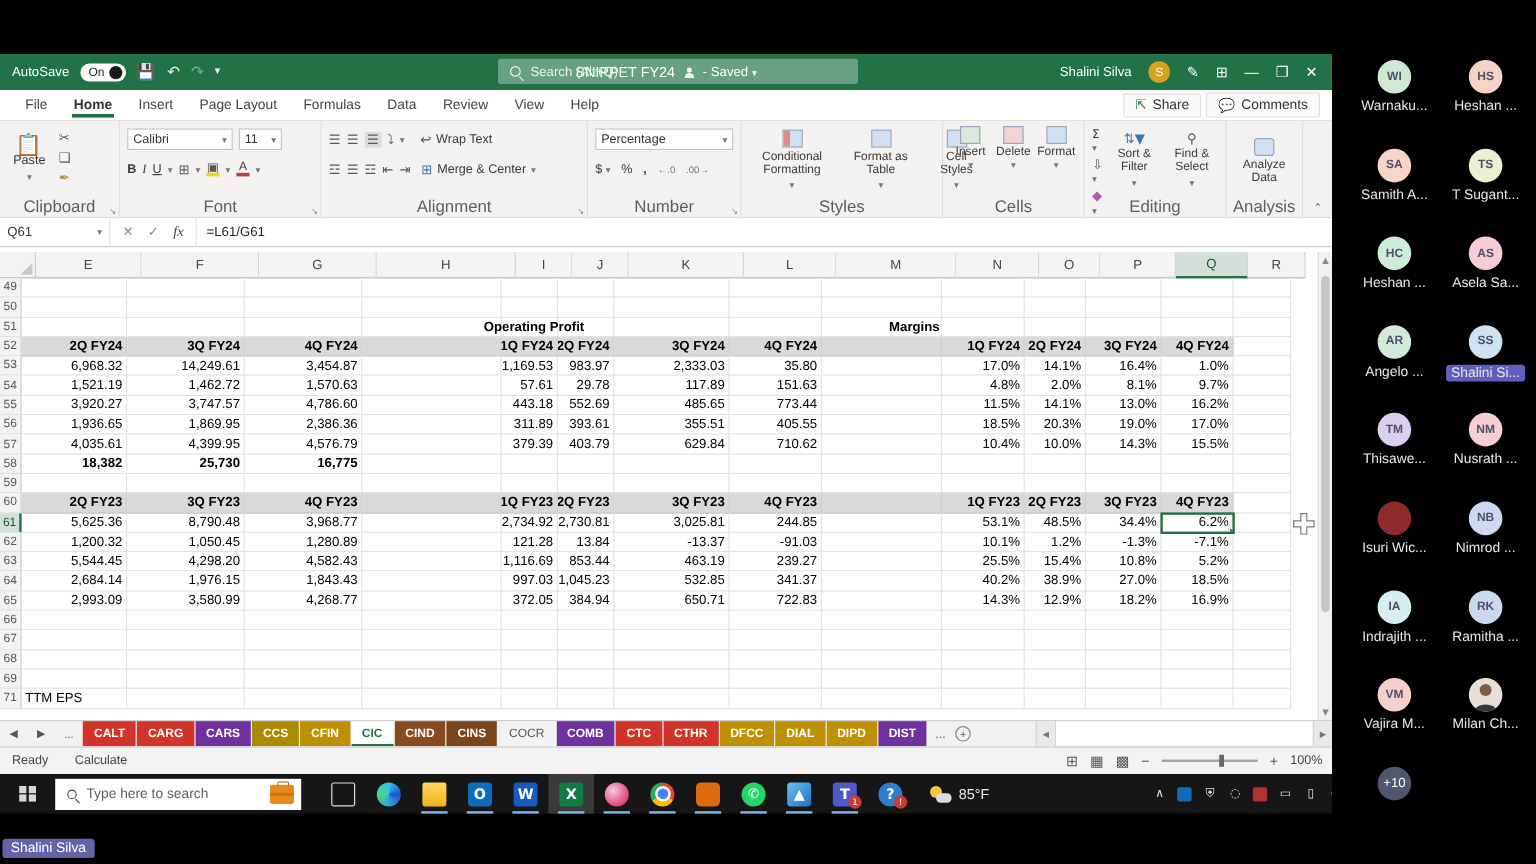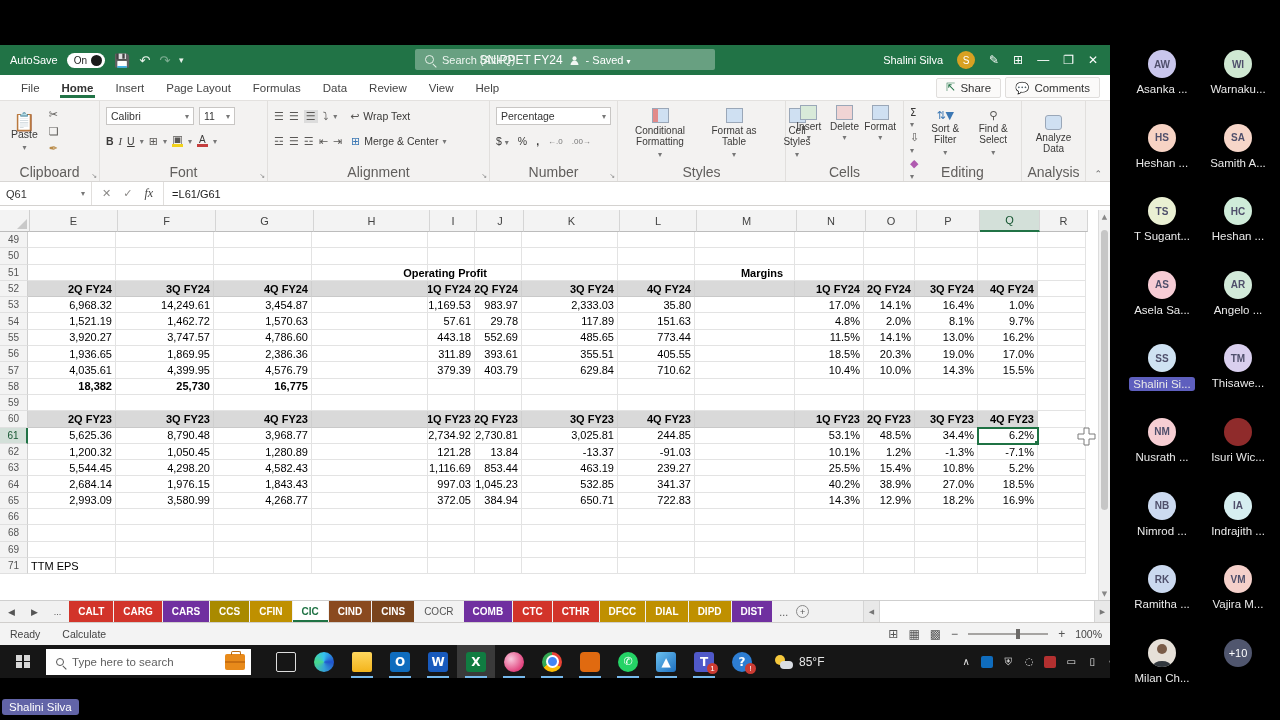--- a/index.html
+++ b/index.html
@@ -82,21 +82,21 @@
   #grid { position:absolute; left:0; top:165px; width:1098px; height:390px; background:#fff; overflow:hidden; }
   #col-headers { display:flex; height:22px; }
   .corner { width:30px; height:22px; background:#f3f3f3; border-right:1px solid #cfcfcf; border-bottom:1px solid #bcbcbc; position:relative; }
   .corner::after { content:""; position:absolute; right:2px; bottom:2px; border-style:solid;
     border-width:0 0 10px 10px; border-color:transparent transparent #c9c9c9 transparent; }
   .colhdr { height:22px; background:#f3f3f3; border-right:1px solid #d5d5d5; border-bottom:1px solid #bcbcbc;
     display:flex; align-items:center; justify-content:center; font-size:11px; color:#444; }
   .colhdr.hl { background:#d3e0d9; border-bottom:2px solid #217346; color:#165632; }
   #grid-rows { position:relative; }
   .grow { display:flex; height:16.3px; }
-  .rownum { width:28px; background:#f3f3f3; border-right:1px solid #cfcfcf; border-bottom:1px solid #e0e0e0;
+  .rownum { width:18px; background:#f3f3f3; border-right:1px solid #cfcfcf; border-bottom:1px solid #e0e0e0;
     display:flex; align-items:center; justify-content:center; font-size:10px; color:#555; flex:none; }
   .rownum.hl { background:#d3e0d9; border-right:2px solid #217346; color:#165632; }
   .cell { border-right:1px solid #e3e3e3; border-bottom:1px solid #e3e3e3; font-size:11px; color:#000;
     display:flex; align-items:center; justify-content:flex-end; padding-right:3px; overflow:hidden; white-space:nowrap; flex:none; }
   .cell.band { background:#d9d9d9; font-weight:bold; border-right-color:#cfcfcf; border-bottom-color:#c9c9c9; }
   .cell.bold { font-weight:bold; }
   .cell.label { justify-content:flex-start; padding-left:3px; }
   .cell.sel { outline:2px solid #1f7244; outline-offset:-1px; position:relative; z-index:3; }
   .fill-handle { position:absolute; right:-2px; bottom:-2px; width:5px; height:5px; background:#1f7244; border:1px solid #fff; }
   .sect-title { position:absolute; height:16.3px; display:flex; align-items:center; justify-content:center;
@@ -763,20 +763,37 @@
             <div class="cell" style="width: 96px;"></div>
             <div class="cell" style="width: 77px;"></div>
             <div class="cell" style="width: 100px;"></div>
             <div class="cell" style="width: 69px;"></div>
             <div class="cell" style="width: 51px;"></div>
             <div class="cell" style="width: 63px;"></div>
             <div class="cell" style="width: 60px;"></div>
             <div class="cell" style="width: 48px;"></div>
           </div>
           <div class="grow">
+            <div class="rownum">67</div>
+            <div class="cell" style="width: 88px;"></div>
+            <div class="cell" style="width: 98px;"></div>
+            <div class="cell" style="width: 98px;"></div>
+            <div class="cell" style="width: 116px;"></div>
+            <div class="cell" style="width: 47px;"></div>
+            <div class="cell" style="width: 47px;"></div>
+            <div class="cell" style="width: 96px;"></div>
+            <div class="cell" style="width: 77px;"></div>
+            <div class="cell" style="width: 100px;"></div>
+            <div class="cell" style="width: 69px;"></div>
+            <div class="cell" style="width: 51px;"></div>
+            <div class="cell" style="width: 63px;"></div>
+            <div class="cell" style="width: 60px;"></div>
+            <div class="cell" style="width: 48px;"></div>
+          </div>
+          <div class="grow">
             <div class="rownum">68</div>
             <div class="cell" style="width: 88px;"></div>
             <div class="cell" style="width: 98px;"></div>
             <div class="cell" style="width: 98px;"></div>
             <div class="cell" style="width: 116px;"></div>
             <div class="cell" style="width: 47px;"></div>
             <div class="cell" style="width: 47px;"></div>
             <div class="cell" style="width: 96px;"></div>
             <div class="cell" style="width: 77px;"></div>
             <div class="cell" style="width: 100px;"></div>
@@ -961,24 +978,20 @@
         <div>5/31/2024</div>
       </div>
       <span class="action-ic"></span>
       <span class="show-desktop"></span>
     </div>
   </div>
 
   <div id="sidebar">
     <div id="participants">
         <div class="ptile">
-          <span class="pavatar" style="background: rgb(201, 198, 236);">AW</span>
-          <span class="pname">Asanka ...</span>
-        </div>
-        <div class="ptile">
           <span class="pavatar" style="background: rgb(207, 232, 210);">WI</span>
           <span class="pname">Warnaku...</span>
         </div>
         <div class="ptile">
           <span class="pavatar" style="background: rgb(247, 211, 196);">HS</span>
           <span class="pname">Heshan ...</span>
         </div>
         <div class="ptile">
           <span class="pavatar" style="background: rgb(247, 214, 201);">SA</span>
           <span class="pname">Samith A...</span>

